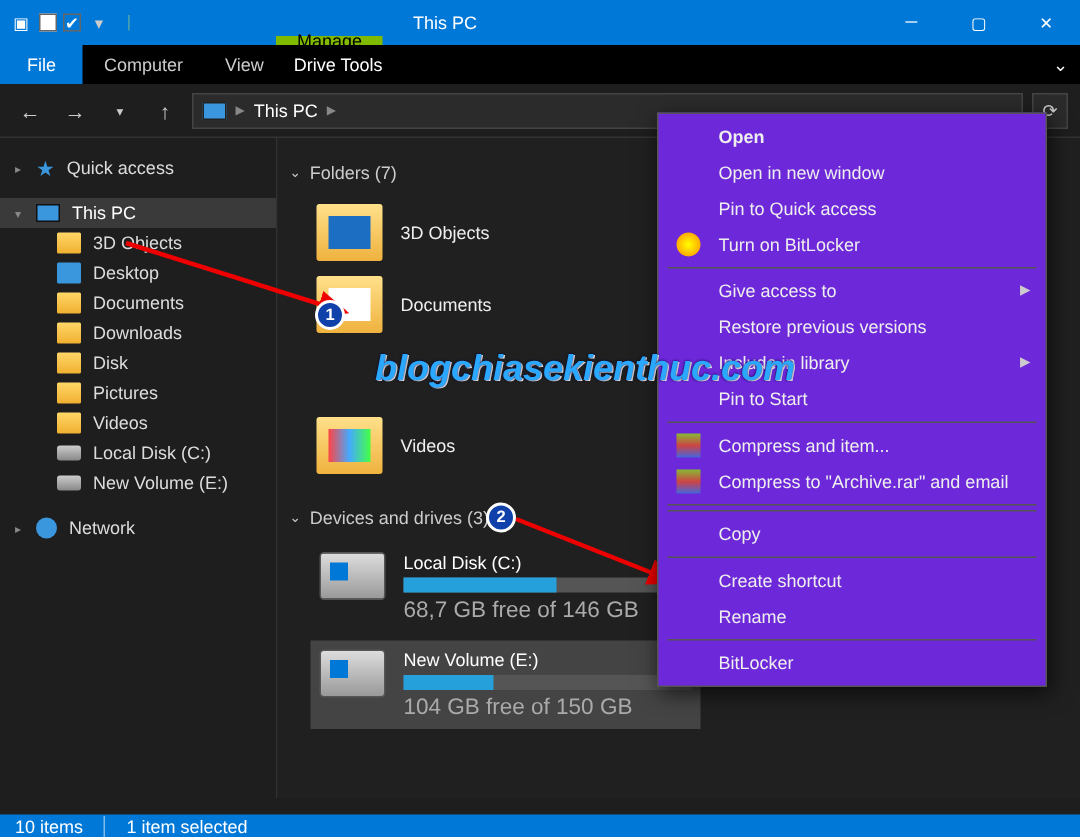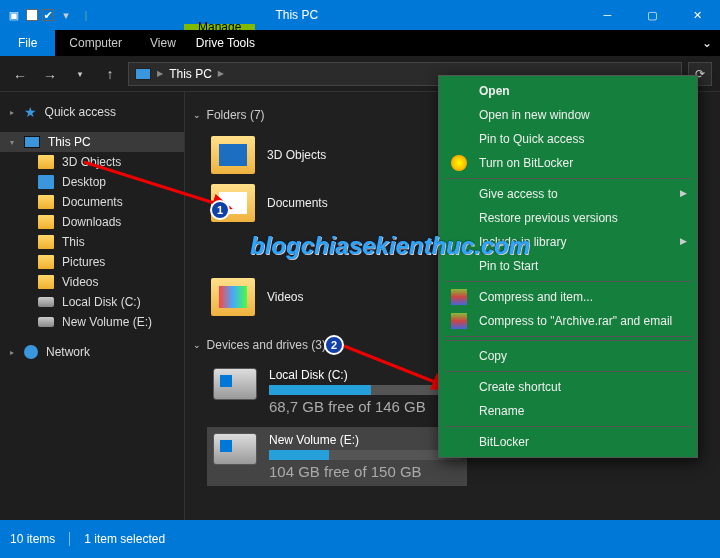--- a/index.html
+++ b/index.html
@@ -46,27 +46,27 @@
 .drives { display:flex; flex-direction:column; gap:6px; margin-left:14px; }
 .drive { display:flex; gap:12px; padding:6px; width:260px; }
 .drive.sel { background:#444; }
 .drive-ic { width:44px; height:32px; background:linear-gradient(#ddd,#999); border-radius:3px; border:1px solid #555; position:relative; }
 .drive-ic::after{content:'';position:absolute;left:6px;top:6px;width:12px;height:12px;background:#0078d7;}
 .drive-info { flex:1; }
 .drive-name { color:#fff; margin-bottom:3px; }
 .usage-bar { height:10px; background:#555; margin-bottom:3px; }
 .usage-fill { height:100%; background:#26a0da; }
 .drive-free { color:#aaa; font-size:15px; }
-.ctxmenu { position:absolute; left:438px; top:75px; width:260px; background:#15803d; border:1px solid #555; box-shadow:2px 4px 14px rgba(0,0,0,.7); padding:3px 0; z-index:50; }
+.ctxmenu { position:absolute; left:438px; top:75px; width:260px; background:#6d28d9; border:1px solid #555; box-shadow:2px 4px 14px rgba(0,0,0,.7); padding:3px 0; z-index:50; }
 .ctx-item { padding:5px 14px 5px 40px; color:#eee; position:relative; white-space:nowrap; }
 .ctx-item.hl { background:#4a4a4a; }
 .ctx-item .arr { position:absolute; right:10px; top:6px; font-size:9px; color:#ccc; }
 .ctx-item .mic { position:absolute; left:12px; top:4px; width:16px; height:16px; }
 .ctx-sep { height:1px; background:#555; margin:3px 6px; }
-.statusbar { position:absolute; left:0; right:0; bottom:0; height:38px; background:#0078d7; color:#fff; display:flex; align-items:center; padding:0 10px; gap:14px; }
+.statusbar { position:absolute; left:0; right:0; bottom:0; height:15px; background:#0078d7; color:#fff; display:flex; align-items:center; padding:0 10px; gap:14px; }
 .statusbar .div { width:1px; height:14px; background:rgba(255,255,255,.5); }
 .watermark { position:absolute; left:250px; top:232px; font-size:24px; font-weight:bold; color:#2aa8ff; text-shadow:0 0 2px #003,1px 1px 0 #fff; z-index:60; pointer-events:none; font-style:italic; }
 .badge { position:absolute; width:20px; height:20px; border-radius:50%; background:#1040aa; border:2px solid #fff; color:#fff; display:flex; align-items:center; justify-content:center; font-size:11px; font-weight:bold; z-index:40; }
 svg.arrow { position:absolute; z-index:35; pointer-events:none; }
 .side-item .lbl { flex:1; }
 .sq{background:#fff;width:12px;height:12px;border:1px solid #666;}
 .sq.chk{background:#0078d7;}
 </style>
 </head>
 <body>
@@ -136,21 +136,21 @@
     <div class="side-item l2">
         <span class="side-icon folder-ic"></span>
         <span class="lbl">Documents</span>
       </div>
     <div class="side-item l2">
         <span class="side-icon folder-ic"></span>
         <span class="lbl">Downloads</span>
       </div>
     <div class="side-item l2">
         <span class="side-icon folder-ic"></span>
-        <span class="lbl">This</span>
+        <span class="lbl">Disk</span>
       </div>
     <div class="side-item l2">
         <span class="side-icon folder-ic"></span>
         <span class="lbl">Pictures</span>
       </div>
     <div class="side-item l2">
         <span class="side-icon folder-ic"></span>
         <span class="lbl">Videos</span>
       </div>
     <div class="side-item l2">

